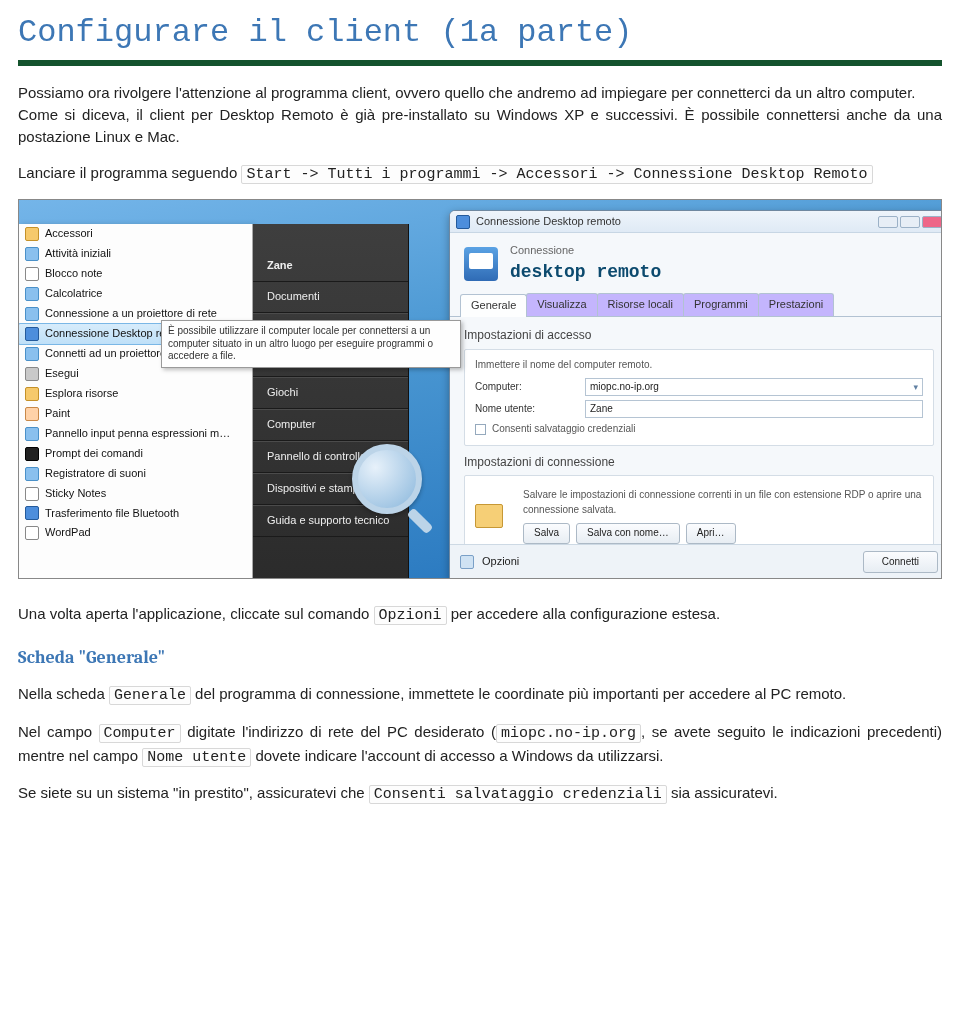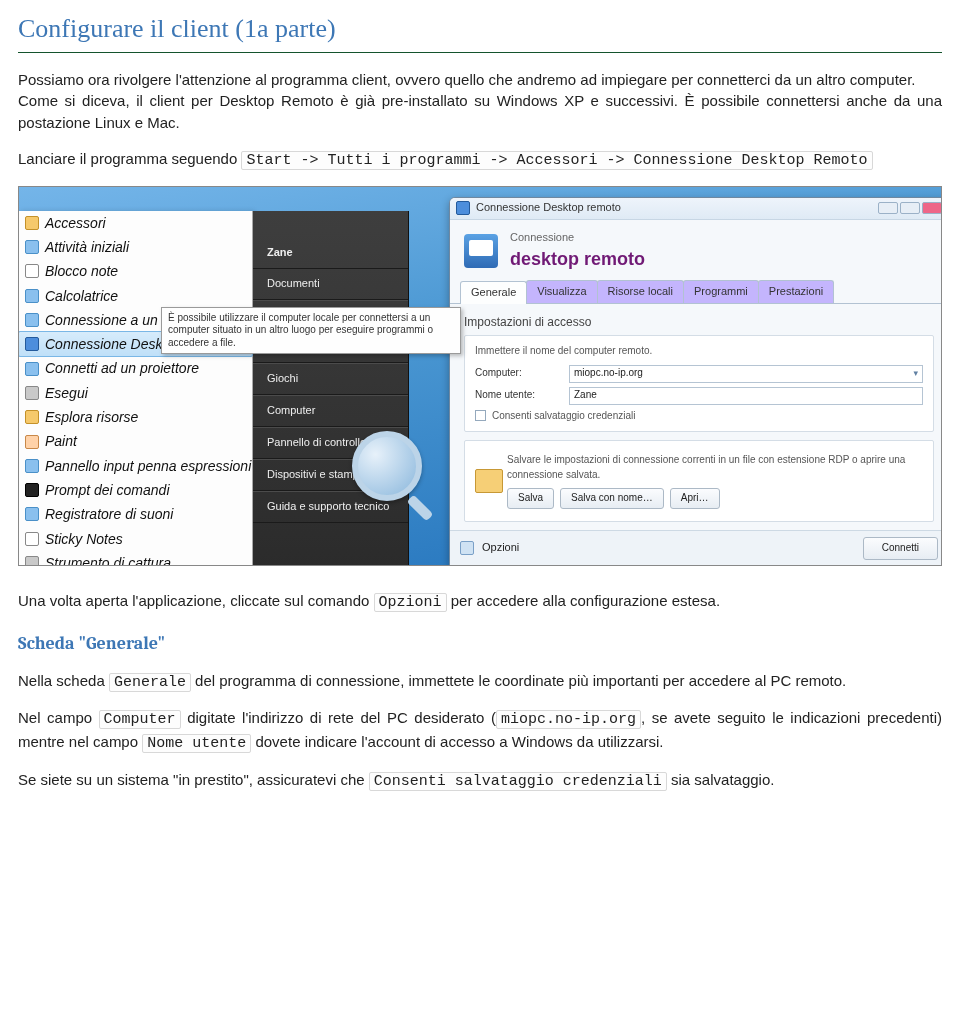--- a/index.html
+++ b/index.html
@@ -6,26 +6,26 @@
   body {
     width: 960px;
     font-family: Verdana, Geneva, sans-serif;
     font-size: 15px;
     color: #222;
     background: #fff;
     padding: 10px 18px 30px 18px;
     line-height: 1.45;
   }
   h1.page-title {
-    font-family: Liberation Serif, serif;
-    font-size: 26px;
+    font-family: Liberation Mono, monospace;
+    font-size: 32px;
     font-weight: 400;
     color: #3d77b5;
     padding-bottom: 4px;
-    border-bottom: 1px solid #14532d;
+    border-bottom: 6px solid #14532d;
     margin-bottom: 16px;
   }
   h2.section-title {
     font-family: "Cambria", "Georgia", serif;
     font-size: 18px;
     font-weight: 700;
     color: #3d77b5;
     margin: 18px 0 12px 0;
   }
   p { margin: 6px 0 14px 0; text-align: justify; }
@@ -49,23 +49,22 @@
   }
   
   .startmenu {
     position: absolute;
     left: 0; top: 24px;
     width: 234px;
     height: 360px;
     background: #fdfdfd;
     border-right: 1px solid #aaa;
     box-shadow: 2px 0 5px rgba(0,0,0,0.15);
-    font-size: 14px;
+    font-size: 11px;
     color: #111;
-    font-style: italic;
   }
   .startmenu .item {
     display: flex;
     align-items: center;
     gap: 6px;
     padding: 2px 6px;
     white-space: nowrap;
   }
   .startmenu .item.selected {
     background: linear-gradient(#d7ecfb,#bfe0f8);
@@ -153,28 +152,28 @@
     display:flex;align-items:center;gap:12px;
     padding:10px 14px 8px 14px;
   }
   .rdc-icon{
     width:34px;height:34px;border-radius:4px;
     background:linear-gradient(#5aa2e4,#2f6bb5);
     position:relative;flex:0 0 34px;
   }
   .rdc-icon::after{content:"";position:absolute;left:5px;top:6px;width:24px;height:16px;background:#fff;border-radius:2px;}
   .header-text .h1{font-size:11px;color:#666;}
-  .header-text .h2{font-size:18px;font-weight:700;color:#701a75;font-family:Liberation Sans, sans-serif;}
+  .header-text .h2{font-size:18px;font-weight:700;color:#0c4a6e;font-family:Liberation Mono, monospace;}
   .tabs{display:flex;gap:0;border-bottom:1px solid #b2c2d2;padding:0 10px;font-size:11px;}
   .tab{padding:3px 10px;border:1px solid #b2c2d2;border-bottom:none;background:#c4b5fd;border-radius:3px 3px 0 0;margin-right:-1px;color:#333;}
   .tab.active{background:#fdfefe;position:relative;top:1px;}
   .pane{padding:10px 14px 8px 14px;}
   .group-title{color:#444;font-size:12px;margin-bottom:4px;}
   .group{background:#fff;border:1px solid #d4dde6;border-radius:2px;padding:8px 10px;margin-bottom:8px;}
-  .row{display:flex;align-items:center;gap:4px;margin:4px 0;}
+  .row{display:flex;align-items:center;gap:20px;margin:4px 0;}
   .lbl{width:90px;color:#333;font-size:10px;}
   .combo,.txt{flex:1;height:18px;border:1px solid #b5c4d3;background:#fff;font-size:10px;padding:1px 4px;display:flex;align-items:center;justify-content:space-between;}
   .combo .chev{color:#6080a2;font-size:9px;}
   .hint{font-size:10px;color:#555;margin:0 0 6px 0;}
   .chk{display:flex;align-items:center;gap:6px;font-size:10px;color:#555;}
   .chkbox{width:11px;height:11px;border:1px solid #95a9bd;background:#fff;}
   .btnrow{display:flex;gap:6px;margin-top:6px;}
   .btn{border:1px solid #acb9c6;background:linear-gradient(#fbfcfe,#e7edf3);border-radius:3px;padding:2px 10px;font-size:10px;color:#222;}
   .dialog .footer{
     position:absolute;left:0;right:0;bottom:0;
@@ -252,24 +251,20 @@
         </div>
         <div class="item">
           <span class="ico ico-app"></span>
           <span>Registratore di suoni</span>
         </div>
         <div class="item">
           <span class="ico ico-note"></span>
           <span>Sticky Notes</span>
         </div>
         <div class="item">
-          <span class="ico ico-tool"></span>
-          <span>Strumento di cattura</span>
-        </div>
-        <div class="item">
           <span class="ico ico-blue"></span>
           <span>Trasferimento file Bluetooth</span>
         </div>
         <div class="item">
           <span class="ico ico-note"></span>
           <span>WordPad</span>
         </div>
       </div>
 
   </div>
@@ -332,20 +327,21 @@
           <span class="lbl">Nome utente:</span>
           <div class="txt">
             <span>Zane</span>
           </div>
         </div>
         <div class="chk">
           <span class="chkbox"></span>
           <span>Consenti salvataggio credenziali</span>
         </div>
       </div>
+      <div class="group-title">Impostazioni di connessione</div>
       <div class="group">
         <div class="row">
           <div class="folder-ico"></div>
           <div style="flex:1;">
             <div class="hint" style="margin:0;">Salvare le impostazioni di connessione correnti in un file con estensione RDP o aprire una connessione salvata.</div>
             <div class="btnrow">
               <span class="btn">Salva</span>
               <span class="btn">Salva con nome…</span>
               <span class="btn">Apri…</span>
             </div>
@@ -380,14 +376,14 @@
   <span>Nel campo </span>
   <span class="kbd">Computer</span>
   <span> digitate l'indirizzo di rete del PC desiderato (</span><span class="kbd">miopc.no-ip.org</span><span>, se avete seguito le indicazioni precedenti) mentre nel campo </span>
   <span class="kbd">Nome utente</span>
   <span> dovete indicare l'account di accesso a Windows da utilizzarsi.</span>
 </p>
 
 <p>
   <span>Se siete su un sistema "in prestito", assicuratevi che </span>
   <span class="kbd">Consenti salvataggio credenziali</span>
-  <span> sia salvataggio.</span>
+  <span> sia assicuratevi.</span>
 </p>
 
 </body></html>

